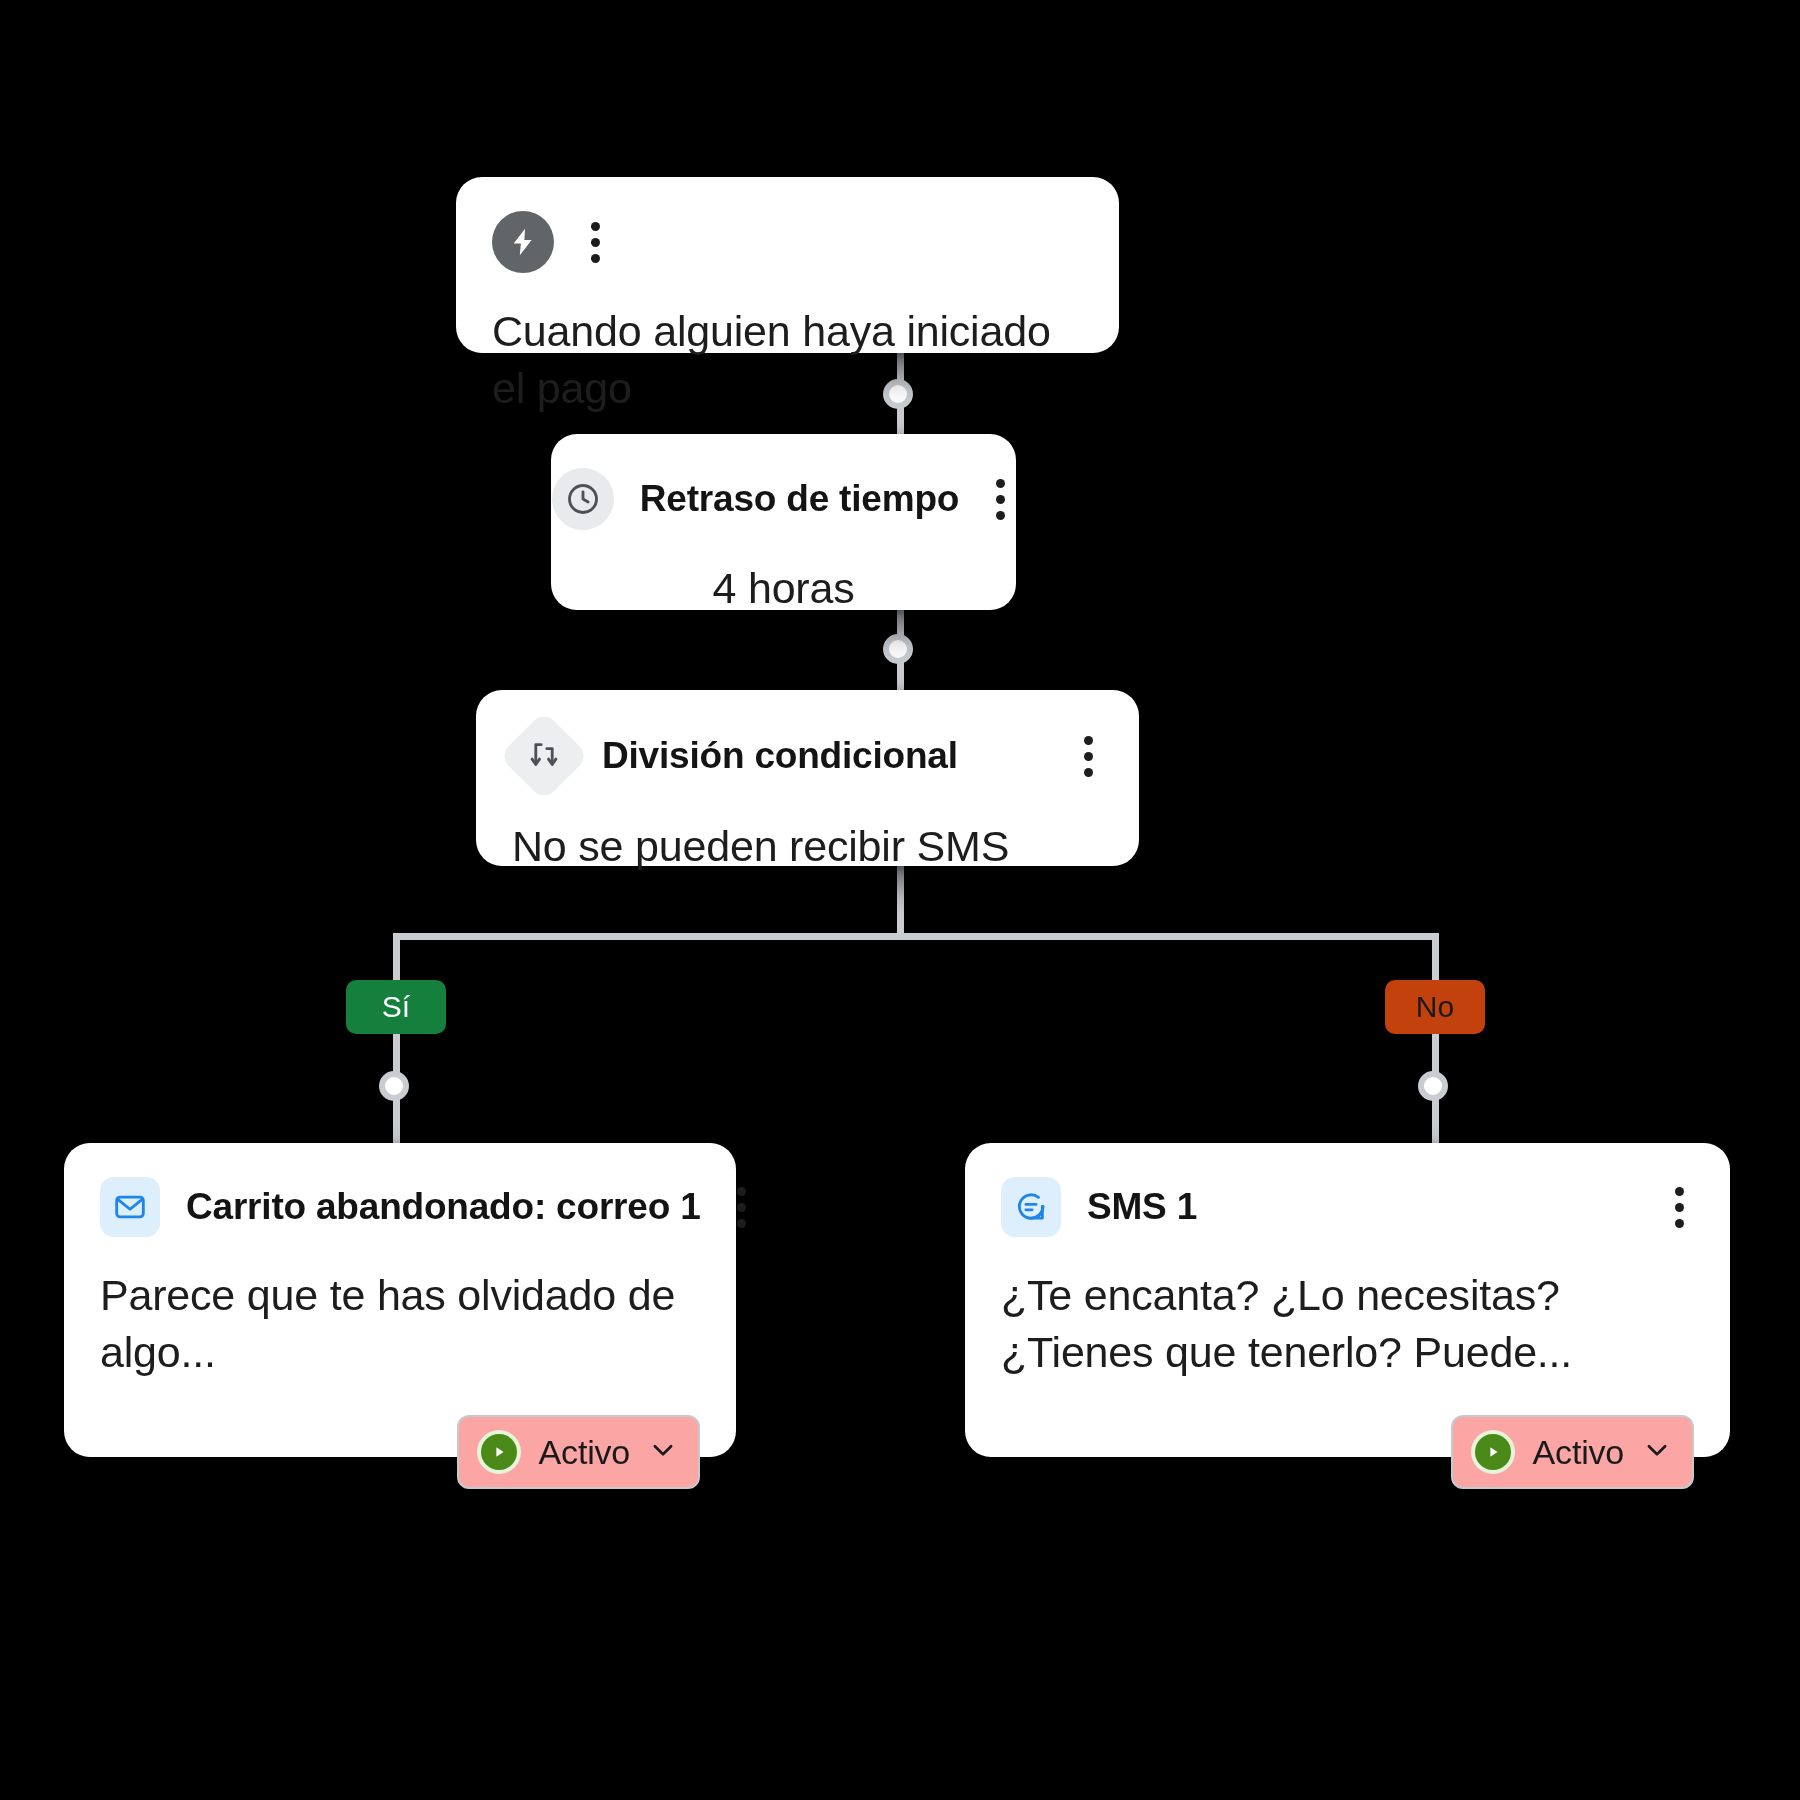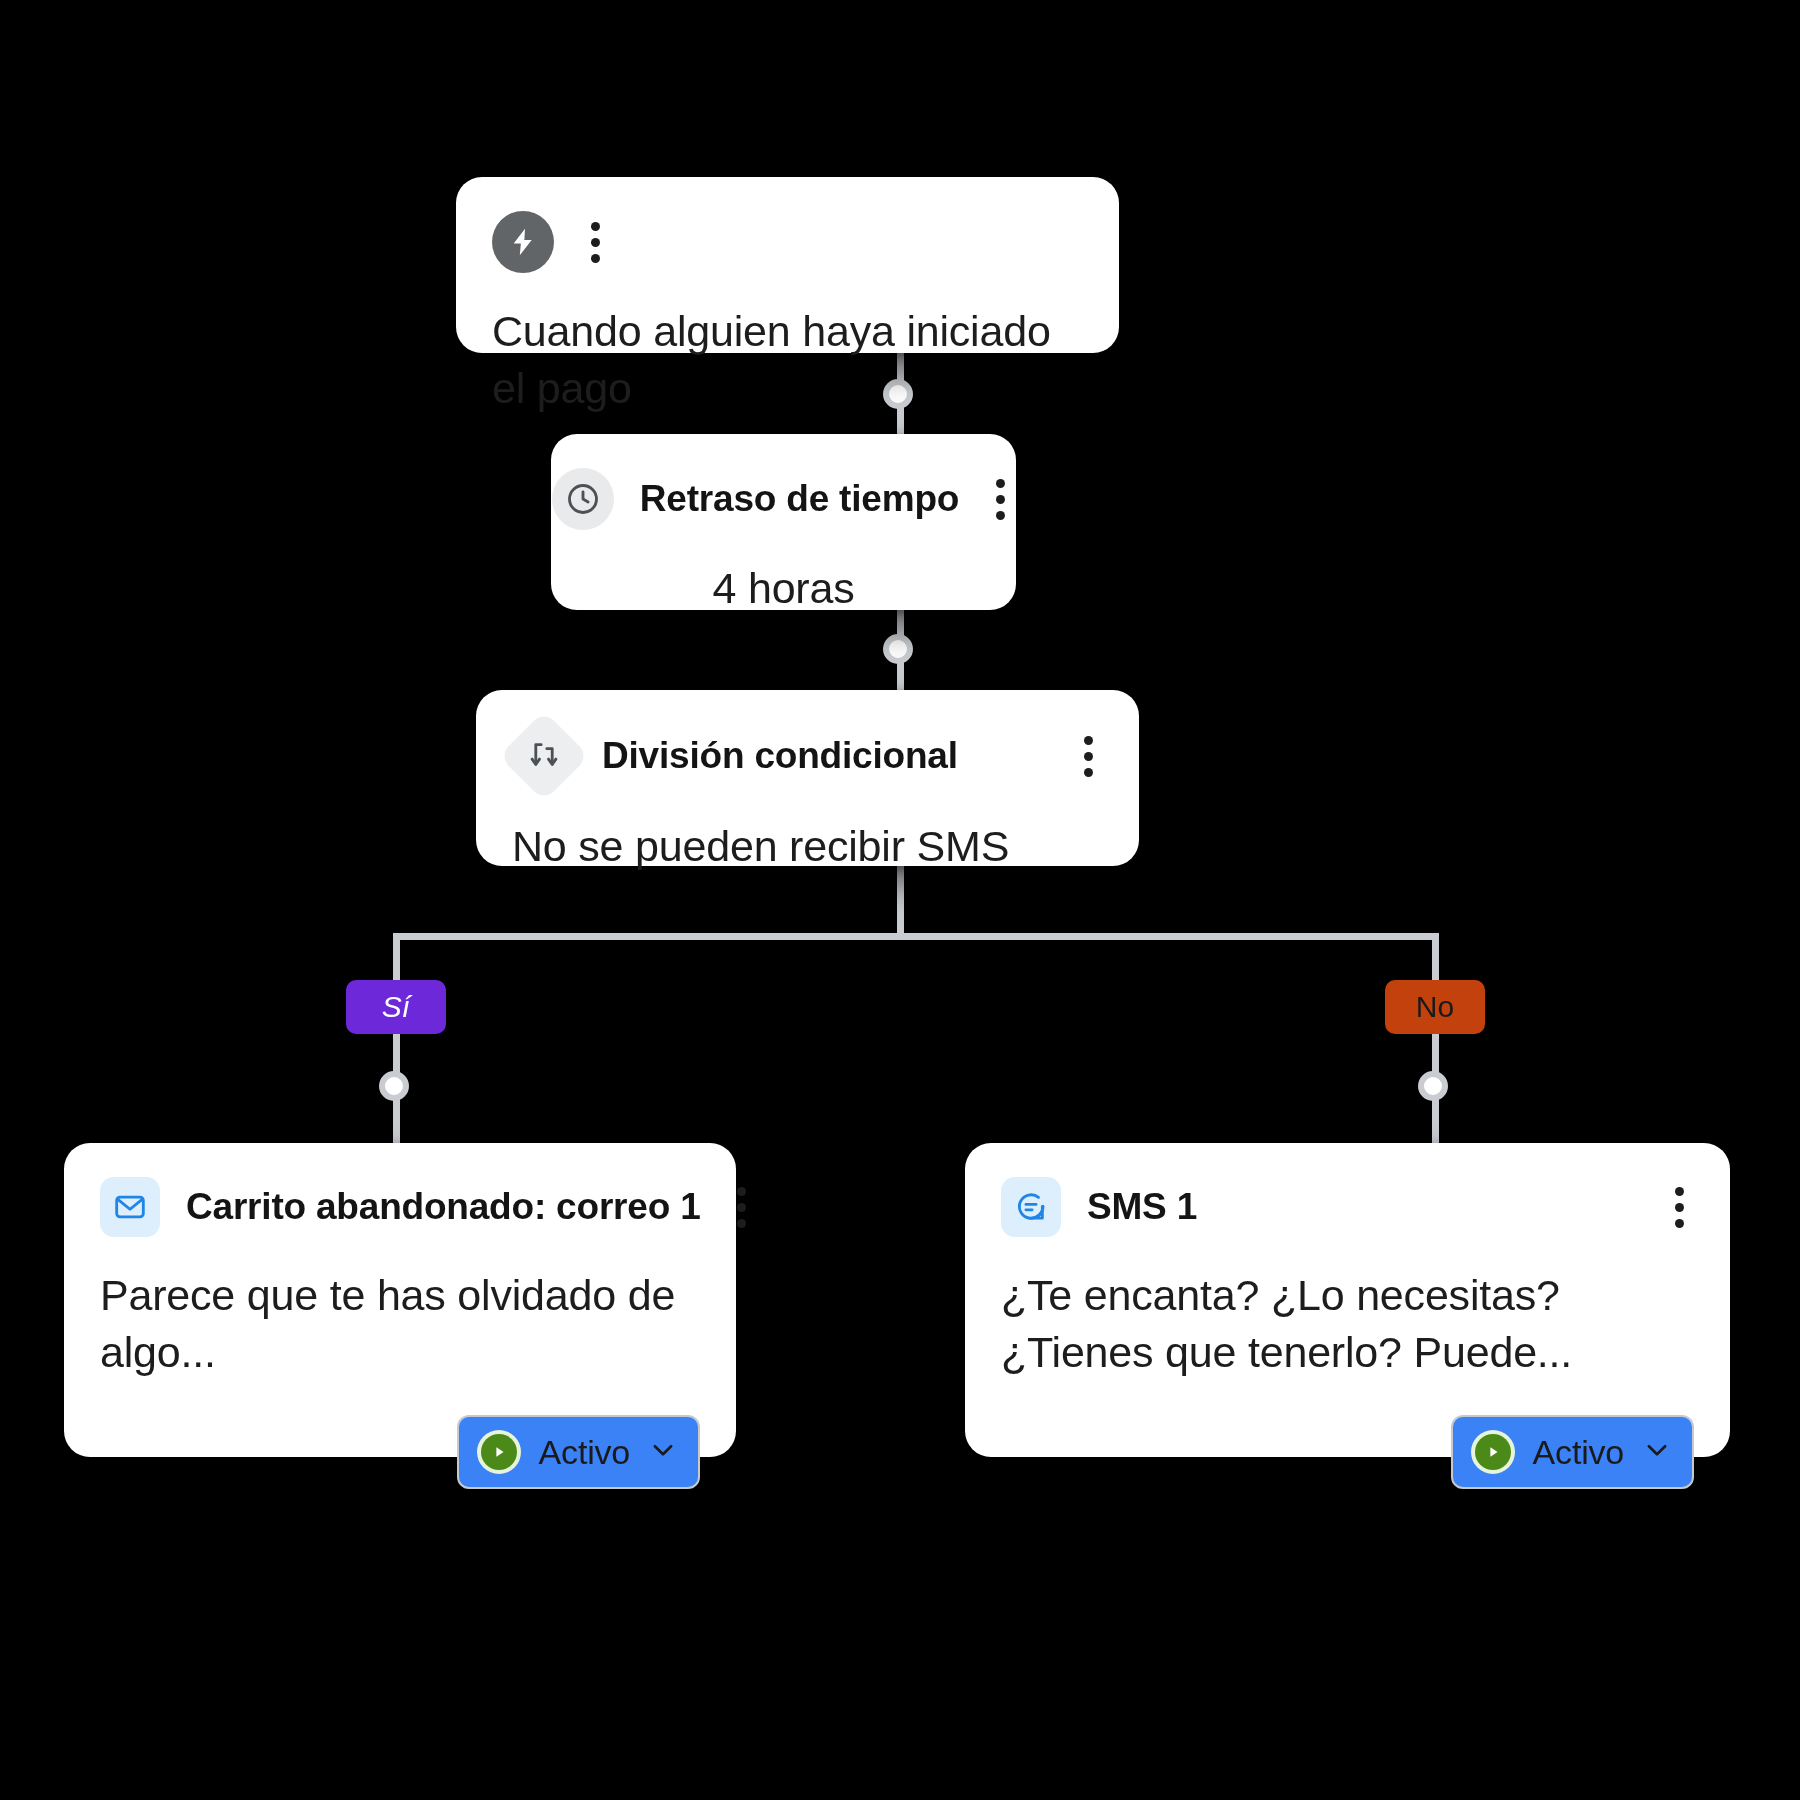--- a/index.html
+++ b/index.html
@@ -57,23 +57,22 @@
     padding: 0 22px;
     box-sizing: border-box;
     border-radius: 10px;
     display: flex;
     align-items: center;
     justify-content: center;
     font-size: 30px;
     letter-spacing: .2px;
   }
   .branch-yes {
-    background: #6d28d9;
+    background: #15803d;
     color: #ffffff;
-    font-style: italic;
   }
   .branch-no {
     background: #c2410c;
     color: #1a1a1a;
   }
 
   
   .card {
     position: absolute;
     z-index: 2;
@@ -165,21 +164,21 @@
     display: flex;
     justify-content: flex-end;
   }
   .status-select {
     display: flex;
     align-items: center;
     gap: 18px;
     border: 2px solid #c6c9cd;
     border-radius: 12px;
     padding: 13px 20px 13px 18px;
-    background: #3b82f6;
+    background: #fca5a5;
     cursor: pointer;
     margin-left: 24px;
   }
   .status-dot-wrap {
     width: 44px; height: 44px;
     border-radius: 50%;
     background: #e6f4d9;
     display: flex; align-items: center; justify-content: center;
     flex: 0 0 auto;
   }

